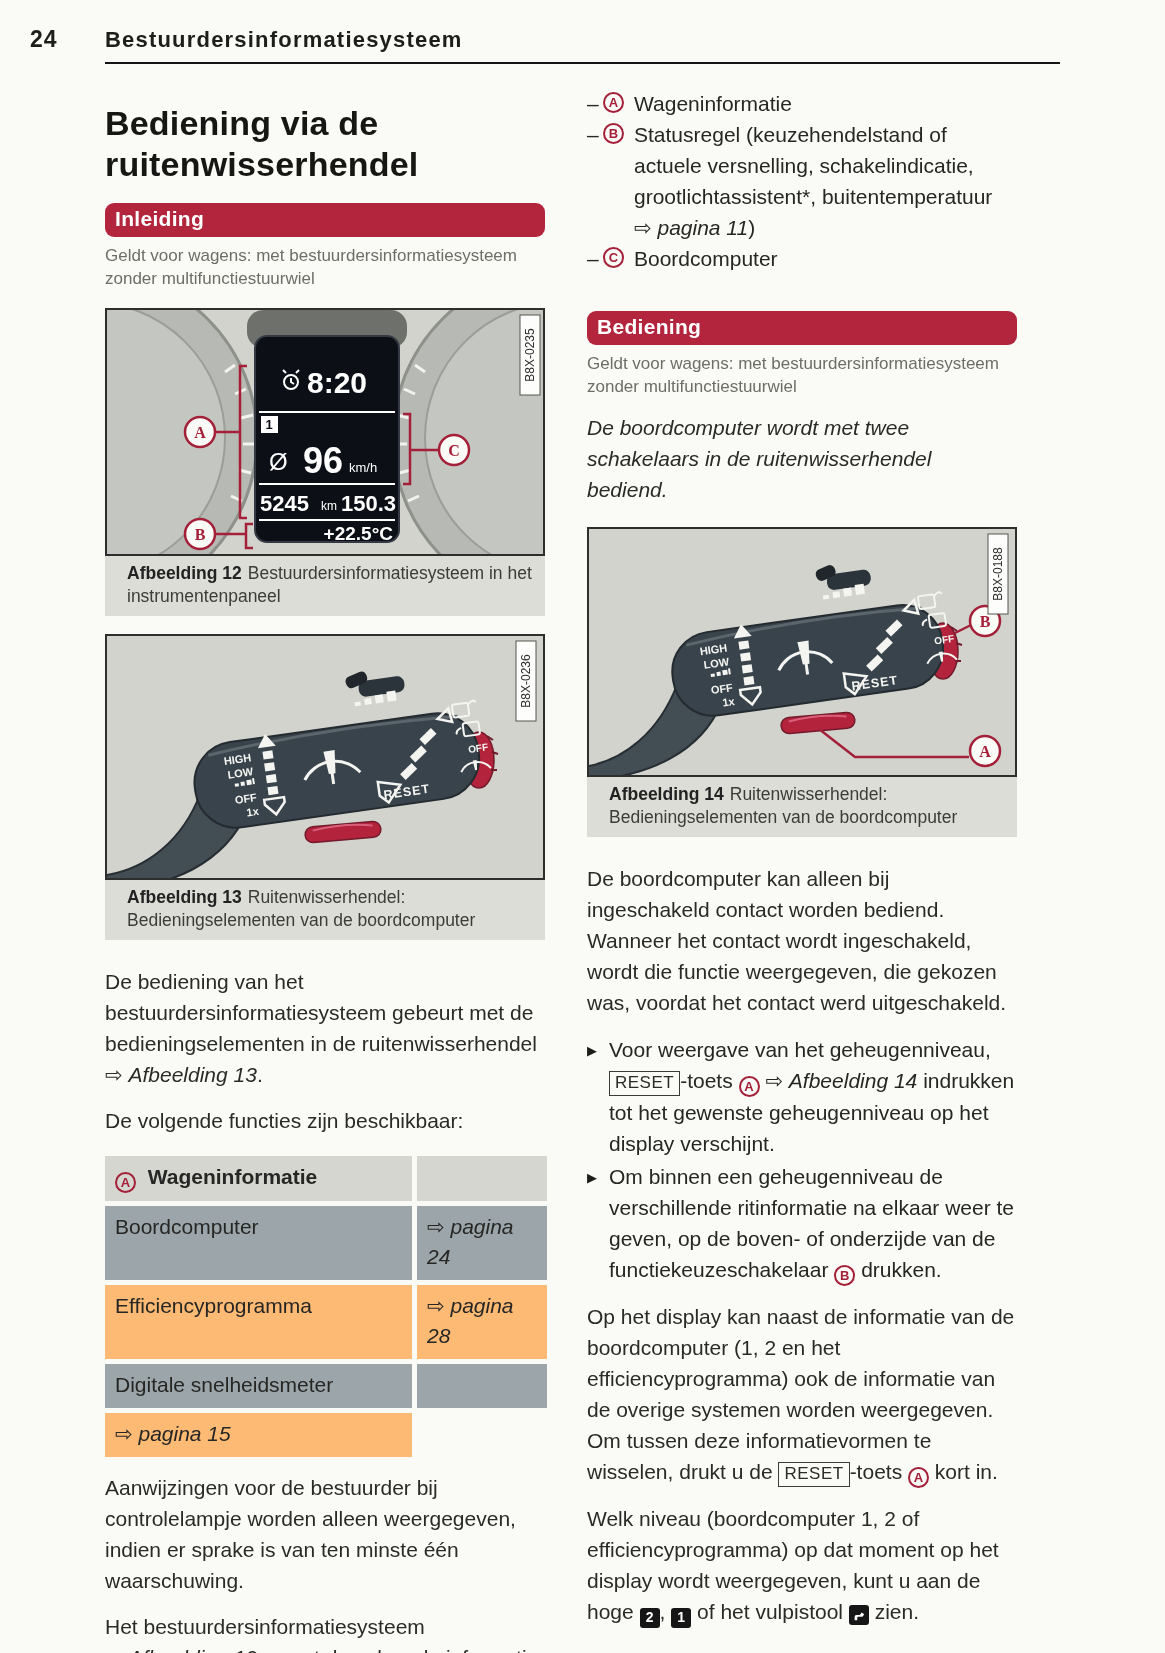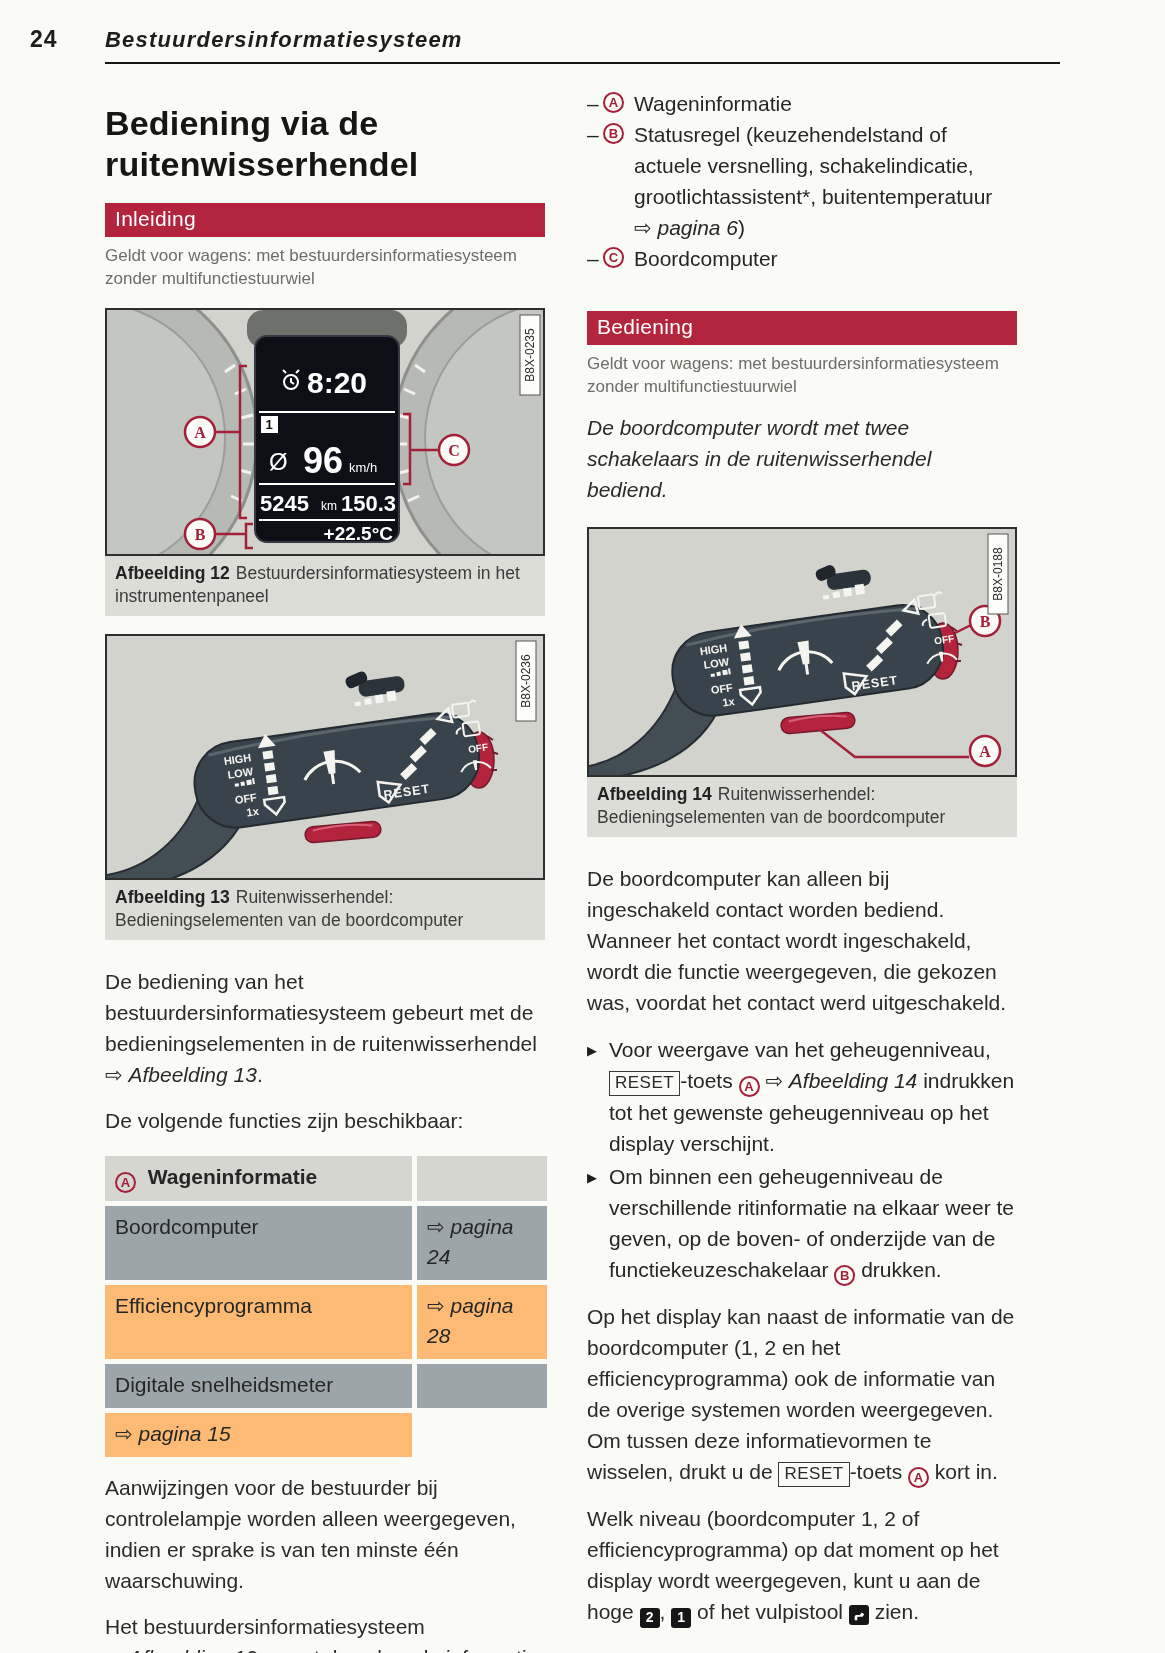--- a/index.html
+++ b/index.html
@@ -7,30 +7,30 @@
   .page {
     position:relative; width:1165px; height:1653px; margin:0 auto;
     background:#fafaf7; color:#262624;
     font-family:"Liberation Sans", sans-serif;
     overflow:hidden;
   }
   
   .page-header { padding:26px 105px 0 30px; }
   .header-row { display:flex; align-items:baseline; }
   .page-num { font-size:23px; font-weight:700; width:75px; letter-spacing:1px; color:#1d1d1b; }
-  .header-title { font-size:22px; font-weight:700; letter-spacing:1.2px; color:#1d1d1b;font-style:italic; }
+  .header-title { font-size:22px; font-weight:700; letter-spacing:1.2px; color:#1d1d1b; }
   .header-rule { margin-left:75px; margin-top:9px; border-bottom:2.5px solid #141414; }
   
   .columns { display:flex; padding:0 0 0 105px; }
   .col-left  { width:440px; }
   .col-right { width:430px; margin-left:42px; position:relative; }
   
   h1.doc-title { font-size:34px; line-height:41px; font-weight:700; color:#161614; margin-top:39px; letter-spacing:0.2px; }
-  .banner { margin-top:18px; background:#b3243d; color:#fff; font-size:21px; font-weight:400;
-            padding:4px 16px 6px 10px; letter-spacing:0.3px; }
+  .banner { margin-top:18px; background:#b3243d; color:#fff; font-size:21px; font-weight:700;
+            padding:4px 16px 6px 10px; letter-spacing:0.3px;border-radius:9px; }
   .applies { margin-top:7px; font-size:17px; line-height:23px; color:#6e6e68; }
   .body { font-size:21px; line-height:31px; color:#2a2a28; }
   .mt-sm { margin-top:15px; } .mt-md { margin-top:26px; }
   .it { font-style:italic; }
   .refarrow { font-style:normal; }
   
   .cletter {
     display:inline-flex; align-items:center; justify-content:center;
     width:21px; height:21px; border:2px solid #a32038; border-radius:50%;
     color:#a32038; font-size:13px; font-weight:700; line-height:1;
@@ -40,21 +40,21 @@
   .keybox { display:inline-block; border:1.5px solid #3a3a38; padding:0 5px 1px 5px;
             font-size:17px; letter-spacing:0.5px; line-height:22px; vertical-align:0px; color:#2a2a28; }
   
   .kbadge { display:inline-flex; align-items:center; justify-content:center;
             width:20px; height:20px; border-radius:3px; background:#161616; color:#fff;
             font-size:14px; font-weight:700; vertical-align:-3px; }
   .kbadge svg { display:block; }
   
   .fig { margin-top:18px; border:2px solid #2e2e2c; background:#d2d3cd; }
   .fig svg { display:block; }
-  .figcap { background:#dcddd6; font-size:17.5px; line-height:23px; color:#3c3c3a; padding:6px 10px 8px 10px; }
+  .figcap { background:#dcddd6; font-size:17.5px; line-height:23px; color:#3c3c3a; padding:6px 10px 8px 22px; }
   .figcap b { font-weight:700; color:#222; margin-right:6px; }
   
   .functable { margin-top:20px; display:grid; grid-template-columns:307px 130px; gap:5px; }
   .functable .cell { padding:6px 10px 8px 10px; font-size:21px; line-height:30px; }
   .row-a { background:#d5d6d0; }
   .row-b { background:#9ca6aa; }
   .row-c { background:#fdba74; }
   .functable .hdr { font-weight:700; }
   .functable .ref { font-style:italic; }
   
@@ -292,21 +292,21 @@
 
       <ul class="abc-list">
         <li>
           <span class="dash">–</span>
           <span class="cletter">A</span>
           <span>Wageninformatie</span>
         </li>
         <li>
           <span class="dash">–</span>
           <span class="cletter">B</span>
-          <span>Statusregel (keuzehendelstand of actuele versnelling, schakelindicatie, grootlichtassistent*, buitentemperatuur </span><span class="refarrow">⇨</span>&nbsp;<span class="it">pagina 6</span><span>)</span>
+          <span>Statusregel (keuzehendelstand of actuele versnelling, schakelindicatie, grootlichtassistent*, buitentemperatuur </span><span class="refarrow">⇨</span>&nbsp;<span class="it">pagina 11</span><span>)</span>
         </li>
         <li>
           <span class="dash">–</span>
           <span class="cletter">C</span>
           <span>Boordcomputer</span>
         </li>
       </ul>
 
       <div class="banner" style="margin-top:37px;">Bediening</div>
 

